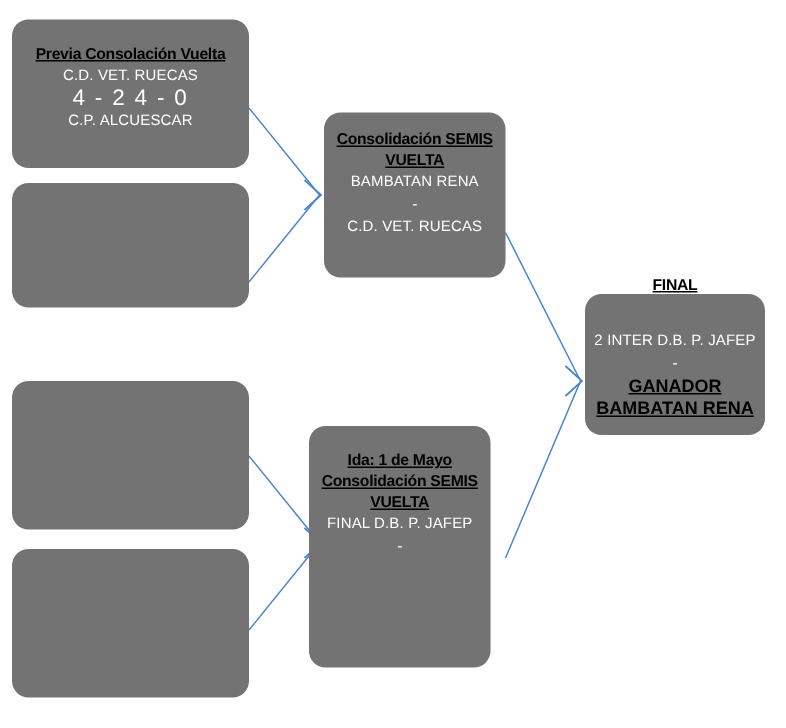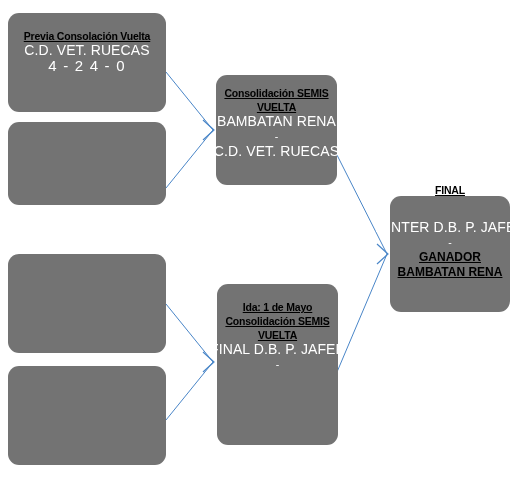--- a/index.html
+++ b/index.html
@@ -43,21 +43,21 @@
     color: #000000;
     font-weight: bold;
     text-decoration: underline;
     font-size: 10.5px;
     line-height: 14px;
     letter-spacing: -0.2px;
     white-space: nowrap;
   }
   .body-line {
     color: #FFFFFF;
-    font-size: 14px;
+    font-size: 10px;
     line-height: 15px;
     letter-spacing: 0.1px;
     white-space: nowrap;
   }
   .body-line.wrap {
     white-space: normal;
     line-height: 14px;
   }
   .score {
     color: #FFFFFF;
@@ -78,22 +78,22 @@
     font-size: 10.5px;
     line-height: 15px;
   }
 
   
   #node-previa   { left: 8px;   top: 13px;  width: 158px; height: 99px;  padding-top: 16px; }
   #node-empty-1  { left: 8px;   top: 122px; width: 158px; height: 83px; }
   #node-empty-2  { left: 8px;   top: 254px; width: 158px; height: 99px; }
   #node-empty-3  { left: 8px;   top: 366px; width: 158px; height: 99px; }
   #node-semis-1  { left: 216px; top: 75px;  width: 121px; height: 110px; padding-top: 11px; }
-  #node-semis-2  { left: 217px; top: 284px; width: 121px; height: 161px; padding-top: 16px; }
-  #node-final    { left: 390px; top: 196px; width: 120px; height: 116px; padding-top: 0; }
+  #node-semis-2  { left: 206px; top: 284px; width: 121px; height: 161px; padding-top: 16px; }
+  #node-final    { left: 390px; top: 196px; width: 120px; height: 94px; padding-top: 0; }
   #node-final .hdr.final-title {
     position: relative;
     top: -13px;
   }
   #node-final .final-spacer { height: 10px; }
 </style>
 </head>
 <body>
 
 <div id="bracket">
@@ -107,20 +107,21 @@
     <polyline points="203,352 214,362 203,372" fill="none" stroke="#4A86C8" stroke-width="1.2"></polyline>
 
     <polyline points="337,155 387,254 337,372" fill="none" stroke="#4A86C8" stroke-width="1"></polyline>
     <polyline points="377,244 388,254 377,264" fill="none" stroke="#4A86C8" stroke-width="1.2"></polyline>
   </svg>
 
   <div class="node" id="node-previa">
     <div class="hdr">Previa Consolación Vuelta</div>
     <div class="body-line">C.D. VET. RUECAS</div>
     <div class="score">4 - 2   4 - 0</div>
+    <div class="body-line">C.P. ALCUESCAR</div>
   </div>
 
   <div class="node empty" id="node-empty-1"></div>
   <div class="node empty" id="node-empty-2"></div>
   <div class="node empty" id="node-empty-3"></div>
 
   <div class="node" id="node-semis-1">
     <div class="hdr">Consolidación SEMIS</div>
     <div class="hdr">VUELTA</div>
     <div class="body-line">BAMBATAN RENA</div>

